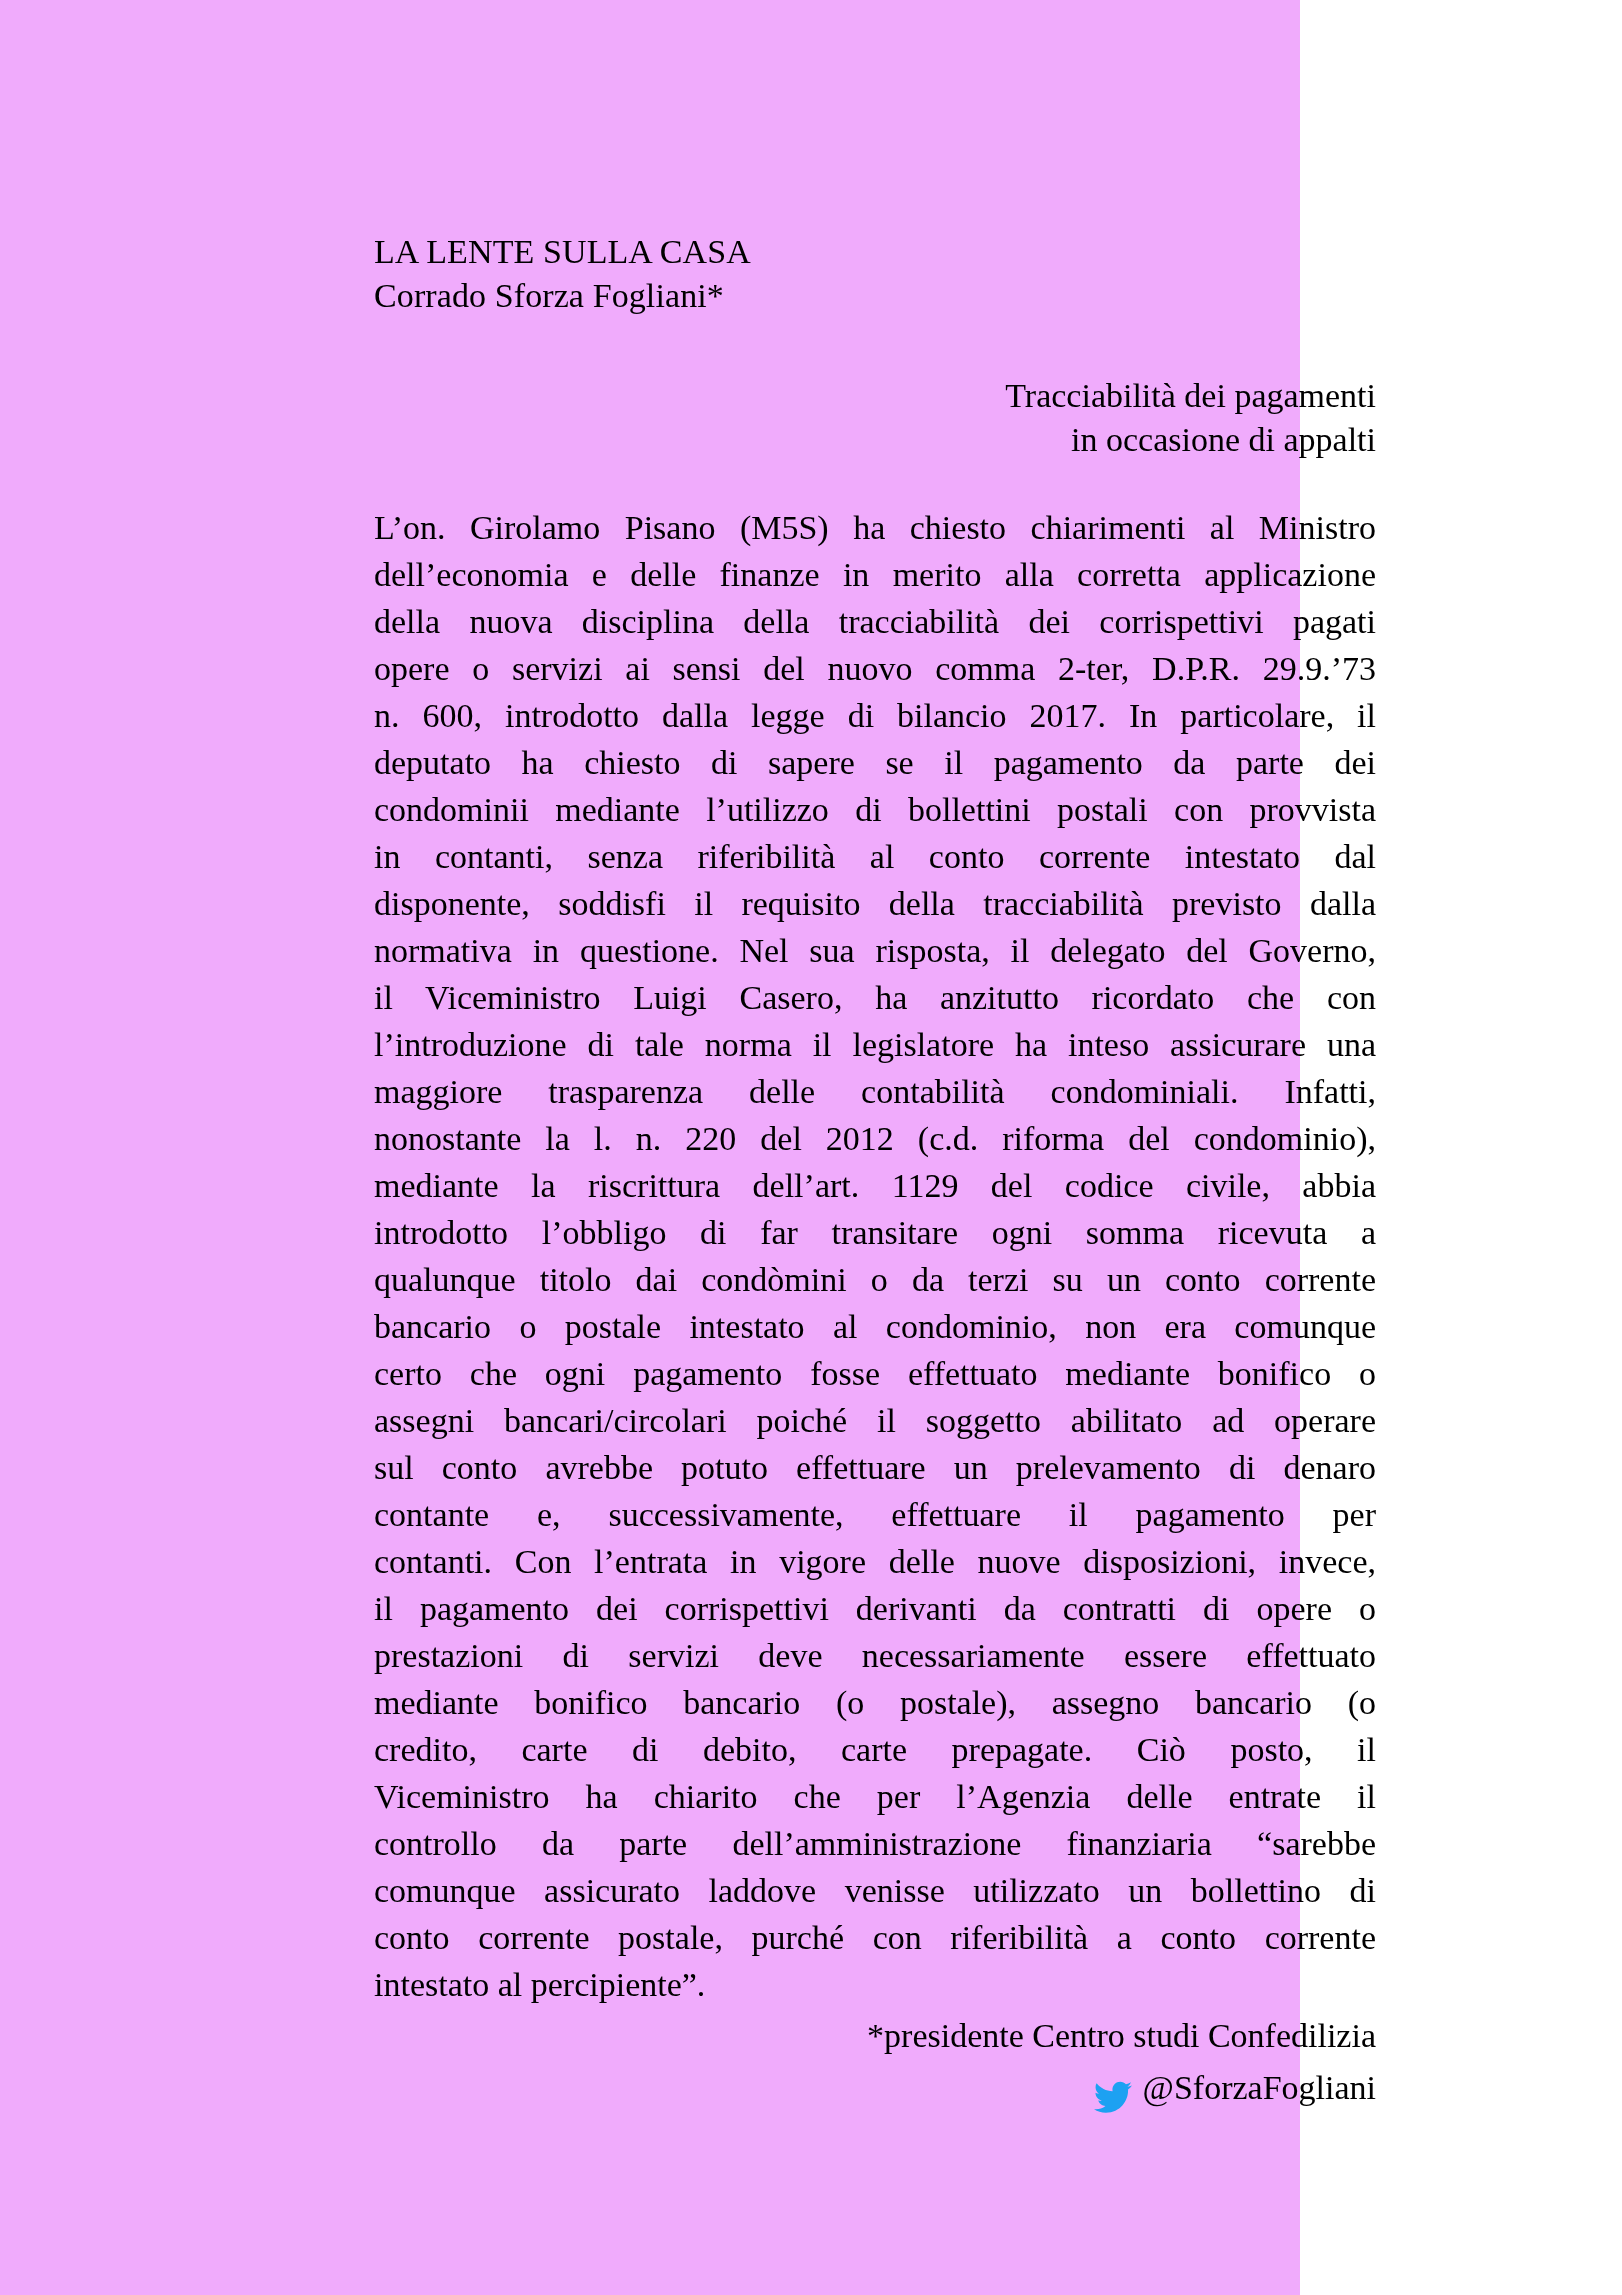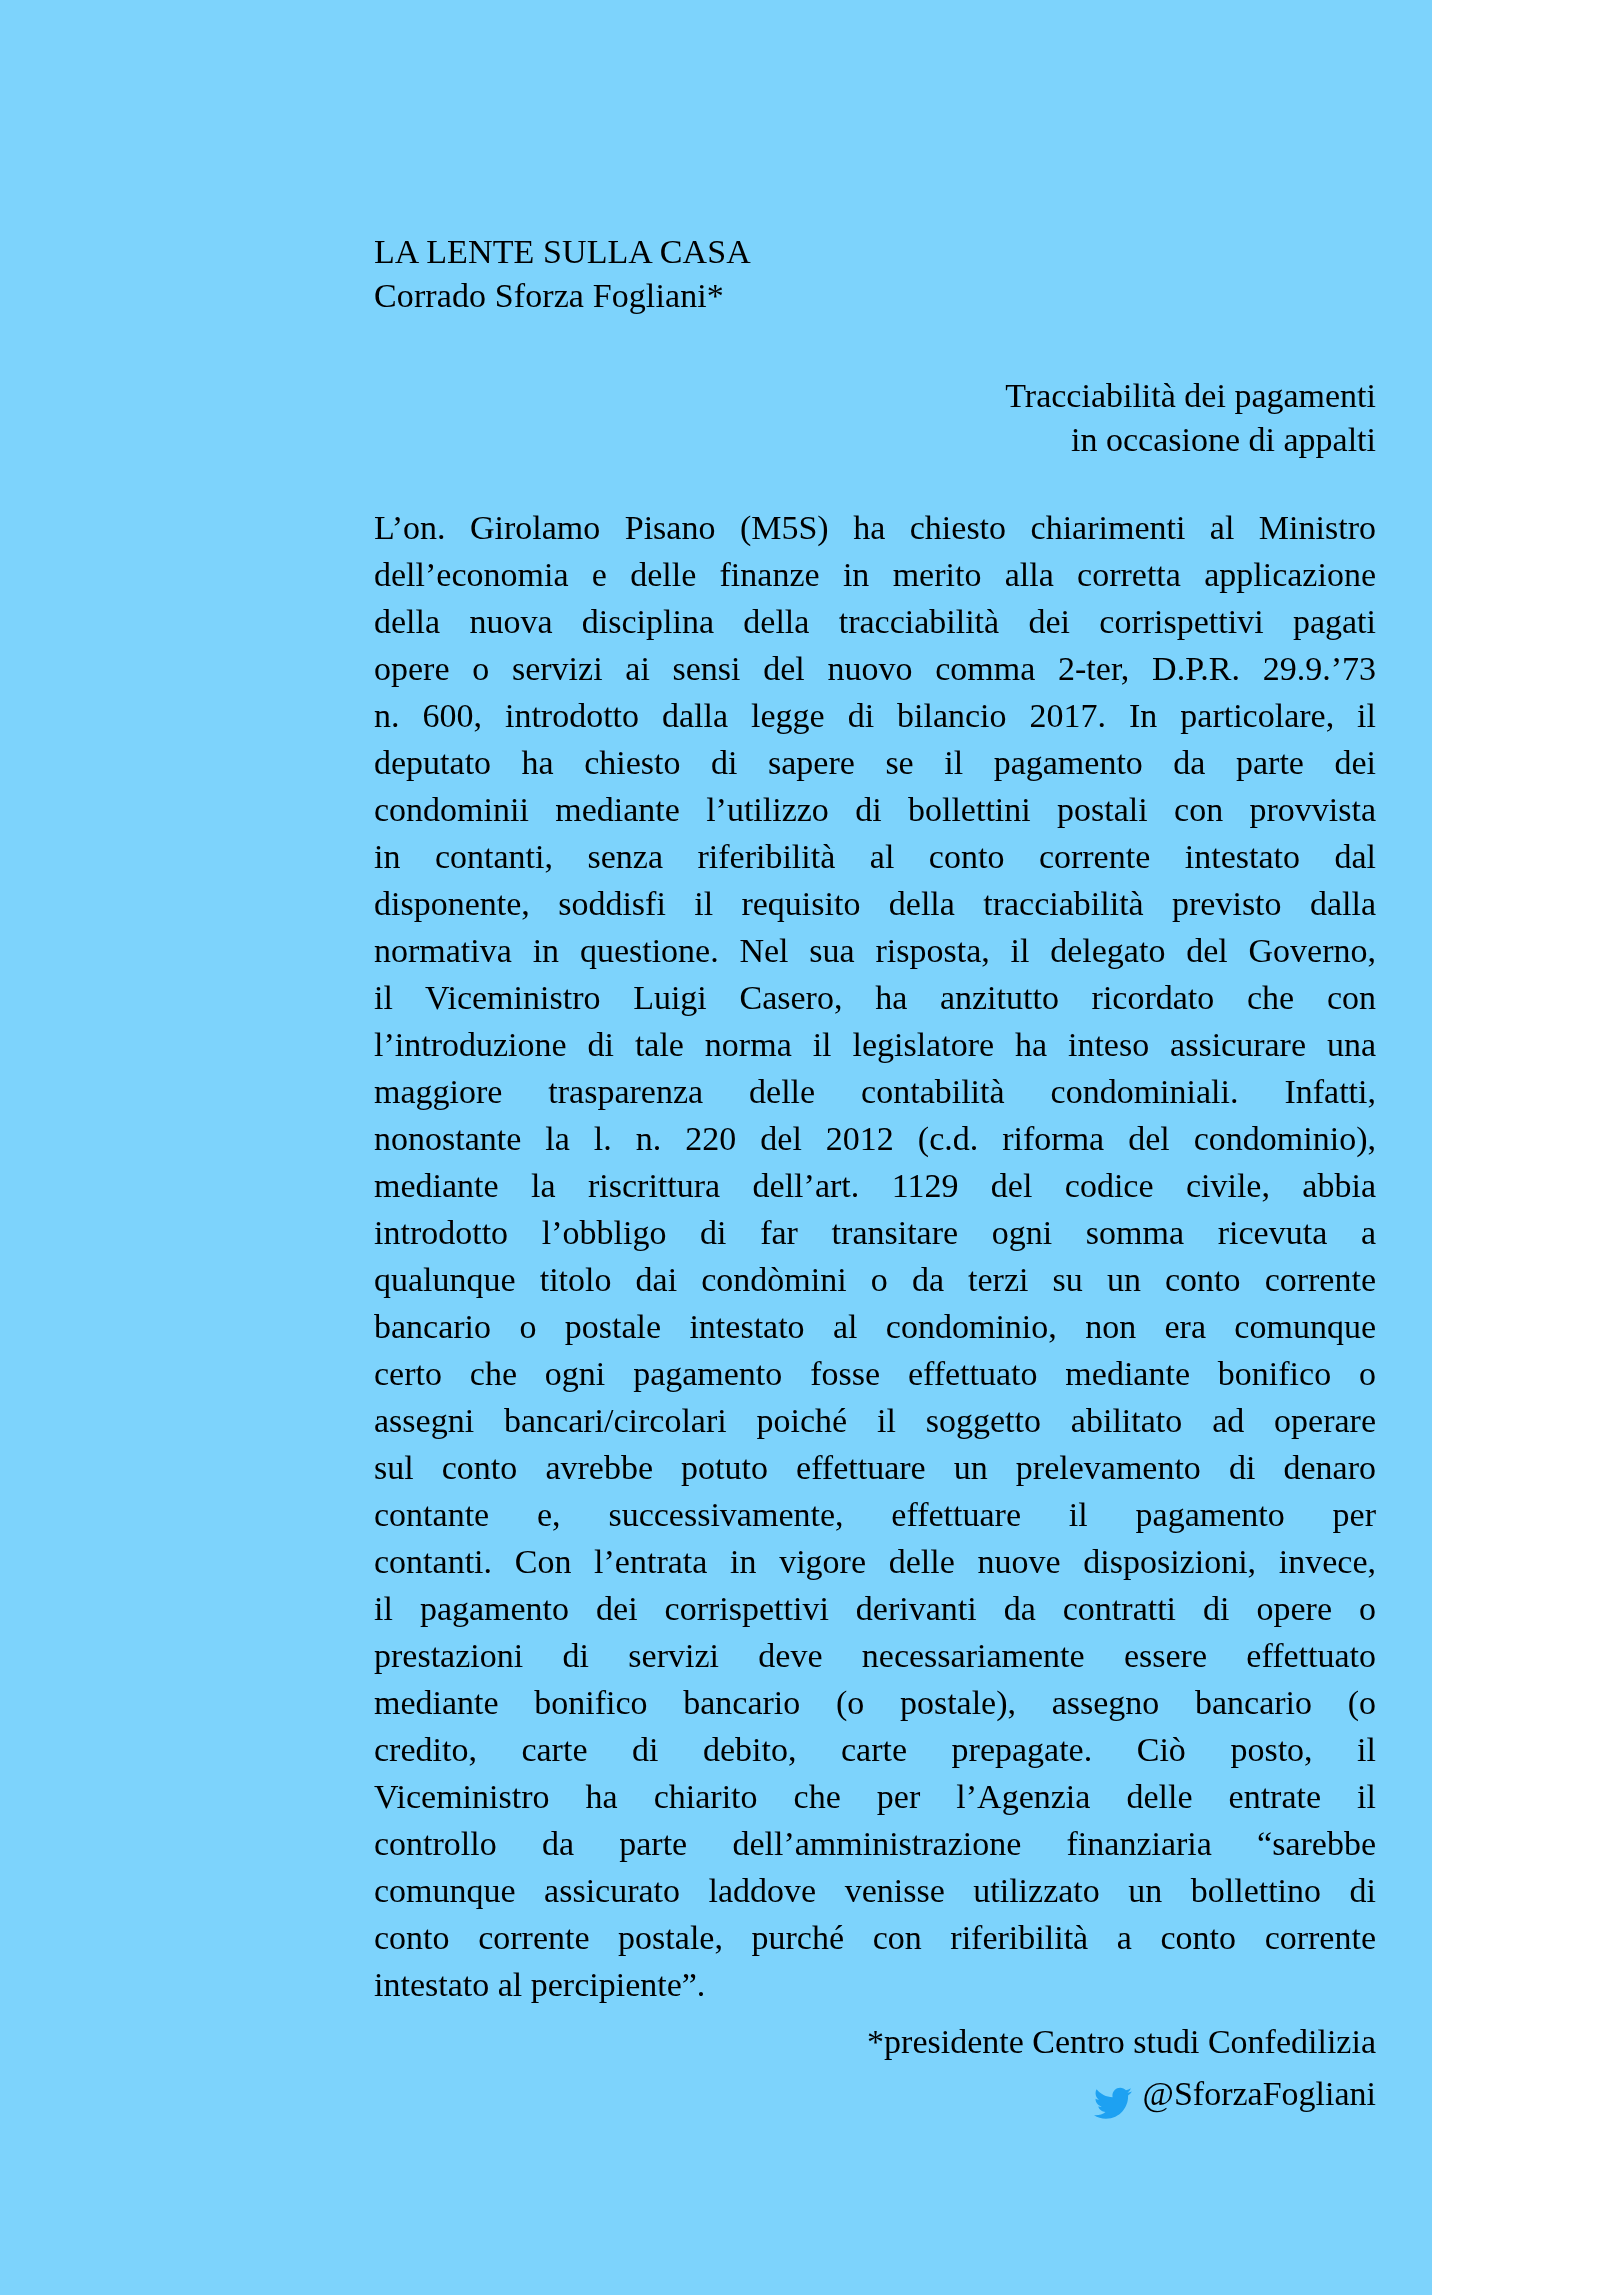--- a/index.html
+++ b/index.html
@@ -10,23 +10,23 @@
   body {
     width: 1622px;
     height: 2295px;
     font-family: "Liberation Serif", "DejaVu Serif", serif;
     color: #000000;
     -webkit-font-smoothing: antialiased;
   }
 
   .page {
     position: relative;
-    width: 1432px;
+    width: 1300px;
     height: 2295px;
-    background: #7dd3fc;
+    background: #f0abfc;
     box-sizing: border-box;
   }
 
   
   .column {
     position: absolute;
     left: 374px;
     top: 230px;
     width: 1002px;
   }
@@ -66,21 +66,21 @@
     display: block;
     text-align: justify;
     text-align-last: justify;
     white-space: pre-wrap;
   }
   .line.last {
     text-align-last: left;
   }
 
   .signature {
-    margin-top: 10px;
+    margin-top: 4px;
     font-size: 34px;
     line-height: 47px;
     text-align: right;
   }
 
   .handle-row {
     margin-top: 5.2px;
     font-size: 34px;
     line-height: 47px;
     display: flex;

